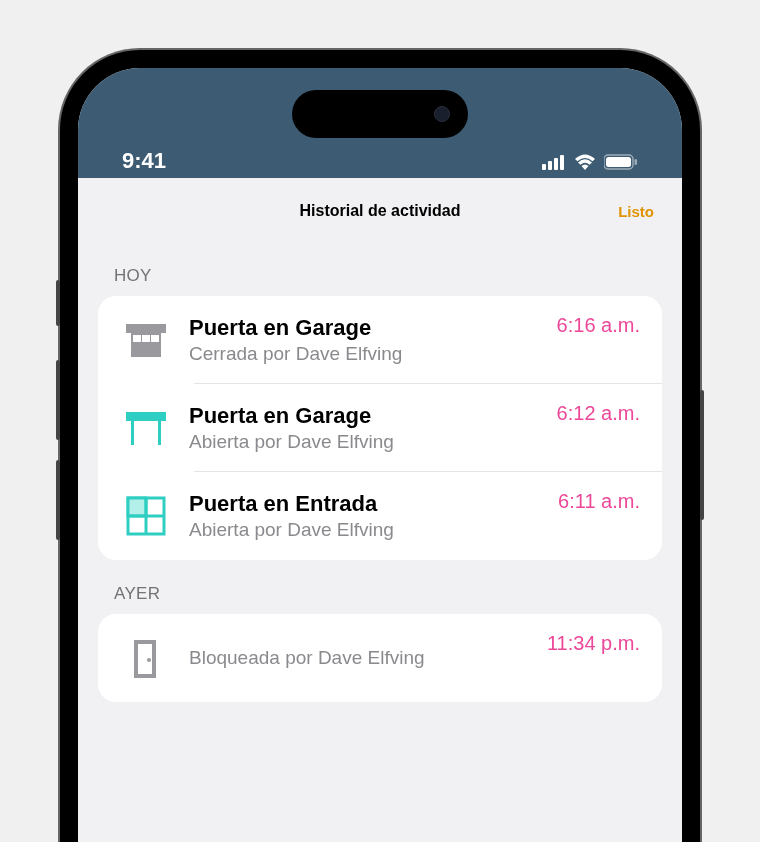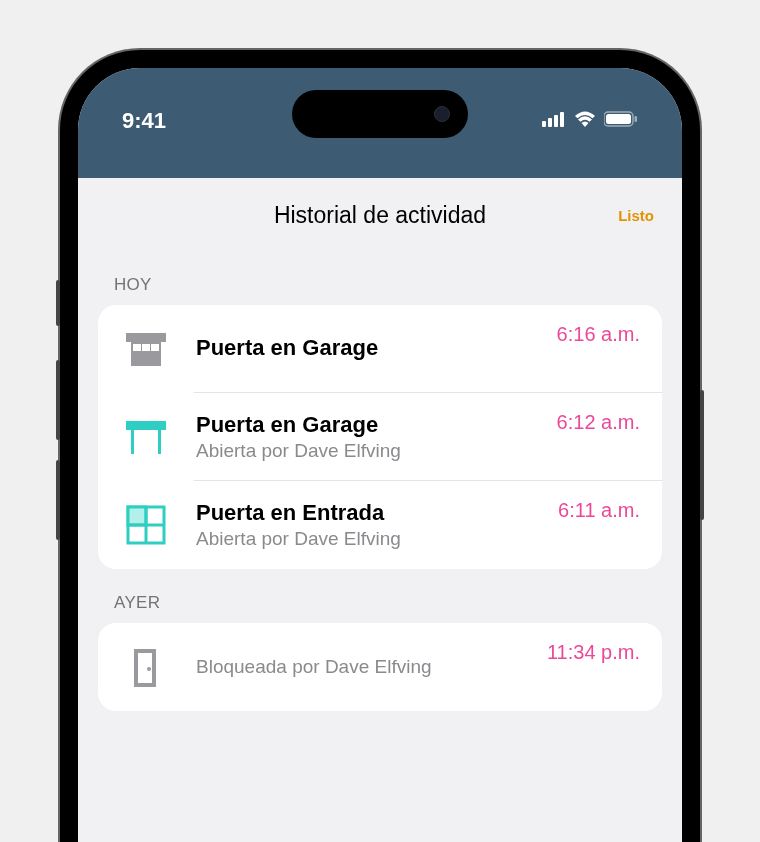--- a/index.html
+++ b/index.html
@@ -59,21 +59,21 @@
       height: 16px;
       border-radius: 50%;
       background: #1a1f2e;
       border: 1px solid #2a3040;
     }
     .status-bar {
       height: 110px;
       background: #3d5c73;
       display: flex;
       justify-content: space-between;
-      align-items: center;
+      align-items: flex-end;
       padding: 0 44px 4px 44px;
       color: #fff;
     }
     .status-time {
       font-size: 22px;
       font-weight: 600;
       width: 120px;
     }
     .status-icons {
       display: flex;
@@ -83,22 +83,22 @@
       justify-content: flex-end;
     }
     .nav-header {
       display: flex;
       align-items: center;
       justify-content: center;
       padding: 24px 24px 22px 24px;
       position: relative;
     }
     .nav-title {
-      font-size: 23px;
-      font-weight: 400;
+      font-size: 16px;
+      font-weight: 700;
       color: #000;
     }
     .nav-done {
       position: absolute;
       right: 28px;
       font-size: 15px;
       font-weight: 600;
       color: #e09304;
       cursor: pointer;
     }
@@ -112,21 +112,21 @@
     .card {
       background: #fff;
       border-radius: 18px;
       margin: 0 20px;
       overflow: hidden;
     }
     .list-item {
       display: flex;
       align-items: center;
       padding: 18px 22px;
-      gap: 24px;
+      gap: 17px;
       position: relative;
     }
     .list-item:not(:last-child)::after {
       content: "";
       position: absolute;
       bottom: 0;
       left: 96px;
       right: 0;
       height: 1px;
       background: #e4e4e7;
@@ -226,20 +226,21 @@
             <svg width="48" height="48" viewBox="0 0 48 48">
               <rect x="4" y="8" width="40" height="9" fill="#9a9a9e"></rect>
               <rect x="9" y="17" width="30" height="24" fill="#9a9a9e"></rect>
               <rect x="11" y="19" width="8" height="7" fill="#fff"></rect>
               <rect x="20" y="19" width="8" height="7" fill="#fff"></rect>
               <rect x="29" y="19" width="8" height="7" fill="#fff"></rect>
             </svg>
           </div>
           <div class="item-body">
             <div class="item-title">Puerta en Garage</div>
+            <div class="item-subtitle">Cerrada por Dave Elfving</div>
           </div>
           <div class="item-time">6:16 a.m.</div>
         </div>
 
         <div class="list-item">
           <div class="item-icon">
             <svg width="48" height="48" viewBox="0 0 48 48">
               <rect x="4" y="8" width="40" height="9" fill="#2ecfc2"></rect>
               <rect x="9" y="17" width="3" height="24" fill="#2ecfc2"></rect>
               <rect x="36" y="17" width="3" height="24" fill="#2ecfc2"></rect>

